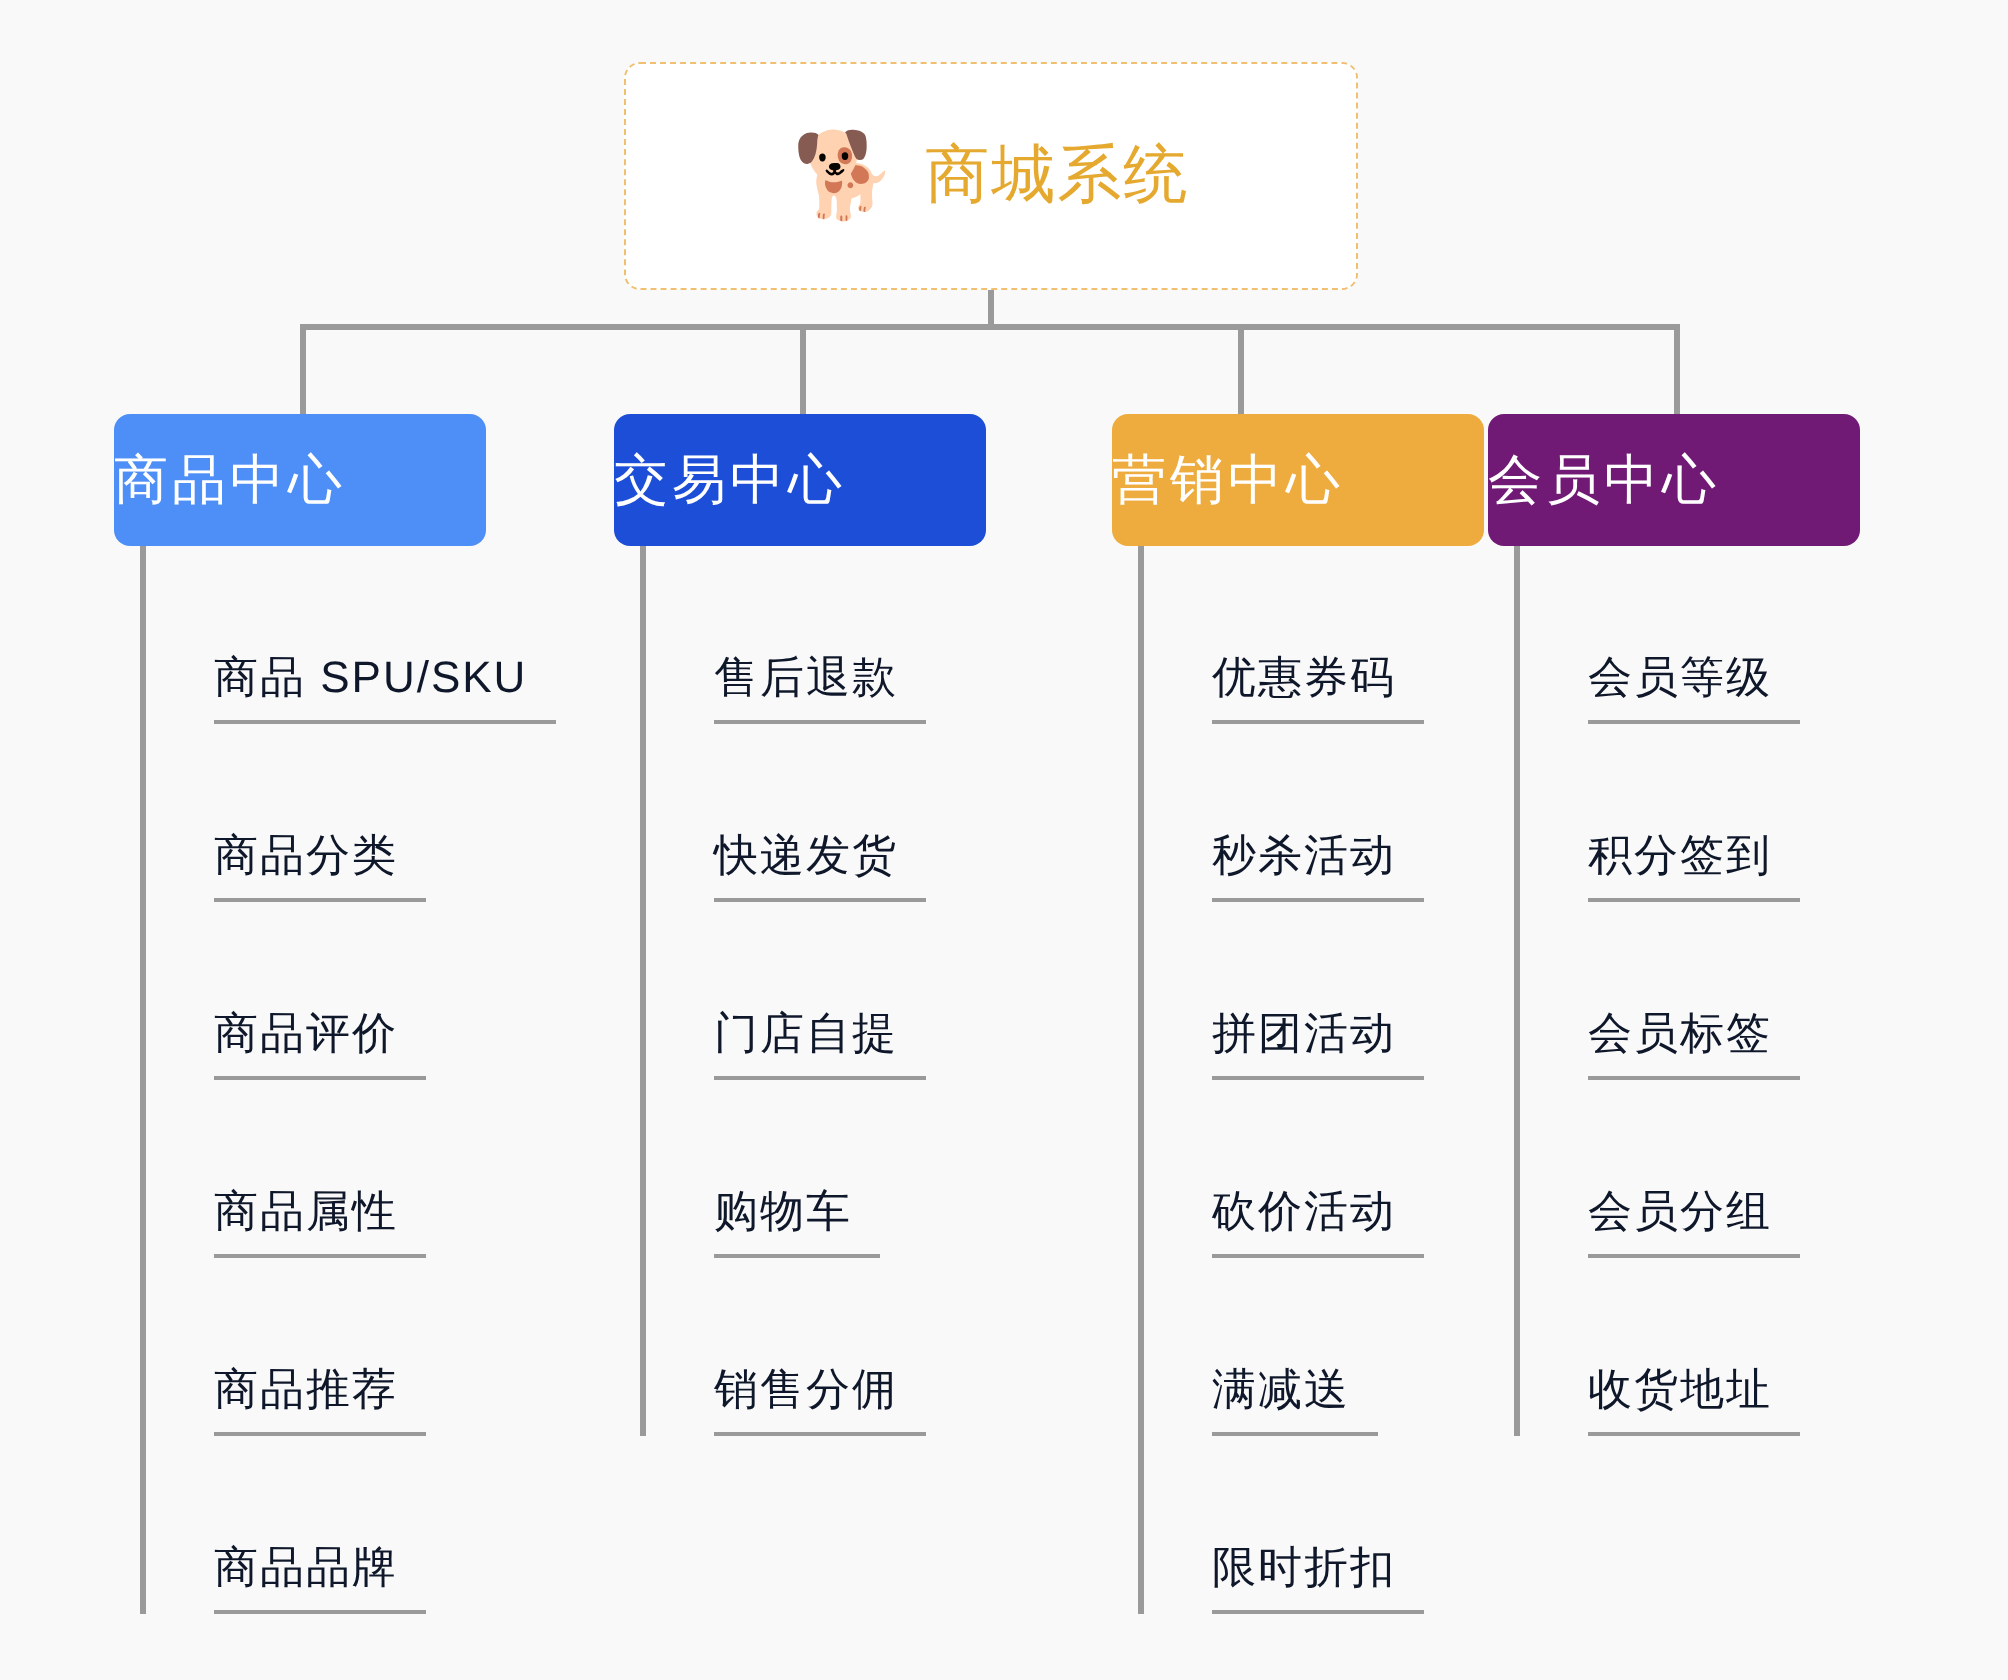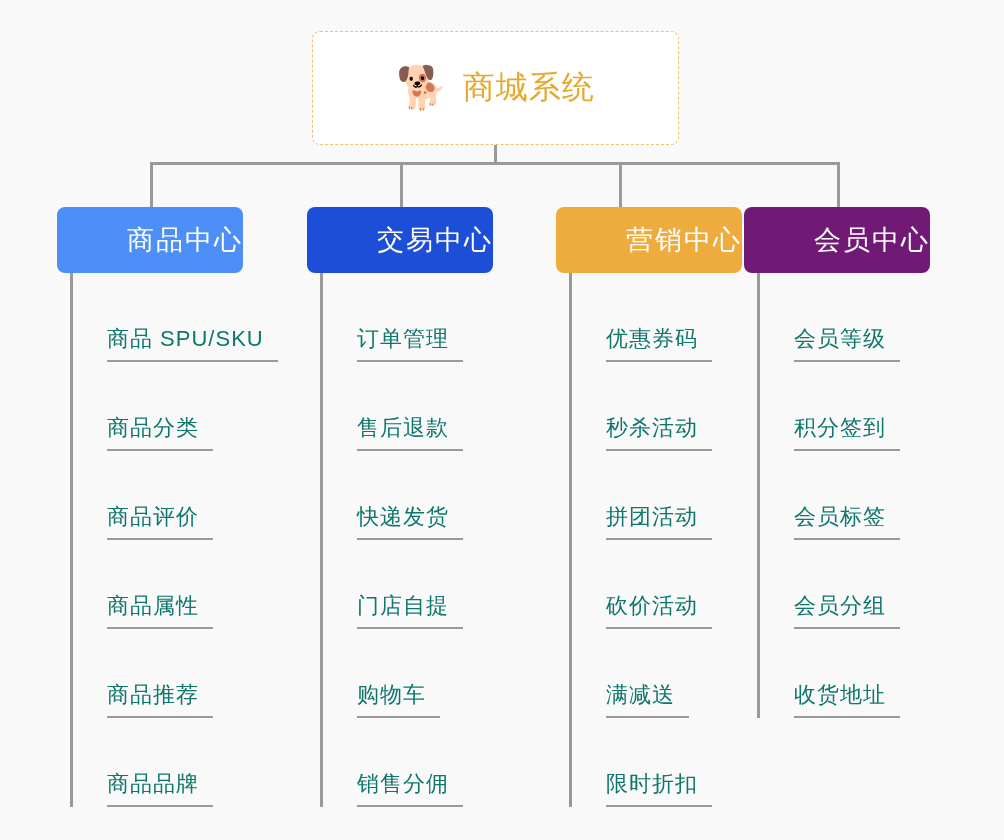--- a/index.html
+++ b/index.html
@@ -55,21 +55,21 @@
   
   .column {
     position: absolute;
     top: 207px;
   }
   .cat-box {
     height: 66px;
     border-radius: 8px;
     display: flex;
     align-items: center;
-    justify-content: flex-end;
+    justify-content: flex-start;
     color: #ffffff;
     font-size: 27px;
     letter-spacing: 2px;
     white-space: nowrap;
   }
 
   .leaf-list {
     position: relative;
     margin-top: 0px;
     padding-left: 16px;
@@ -77,21 +77,21 @@
     margin-left: 13px;
   }
   .leaf {
     height: 89px;
     display: flex;
     align-items: flex-end;
     padding-left: 18px;
   }
   .leaf-label {
     font-size: 22px;
-    color: #0f766e;
+    color: #0f172a;
     white-space: nowrap;
     padding: 0 14px 6px 0;
     border-bottom: 2px solid #9a9a9a;
     letter-spacing: 1px;
   }
 </style>
 </head>
 <body>
 
 <div id="canvas">
@@ -135,23 +135,20 @@
         </div>
     </div>
   </div>
 
   <div class="column" style="left:307px;">
     <div class="cat-box" style="width: 186px; background: #1d4ed8;">
       <span>交易中心</span>
     </div>
     <div class="leaf-list">
       <div class="leaf">
-          <span class="leaf-label">订单管理</span>
-        </div>
-      <div class="leaf">
           <span class="leaf-label">售后退款</span>
         </div>
       <div class="leaf">
           <span class="leaf-label">快递发货</span>
         </div>
       <div class="leaf">
           <span class="leaf-label">门店自提</span>
         </div>
       <div class="leaf">
           <span class="leaf-label">购物车</span>

